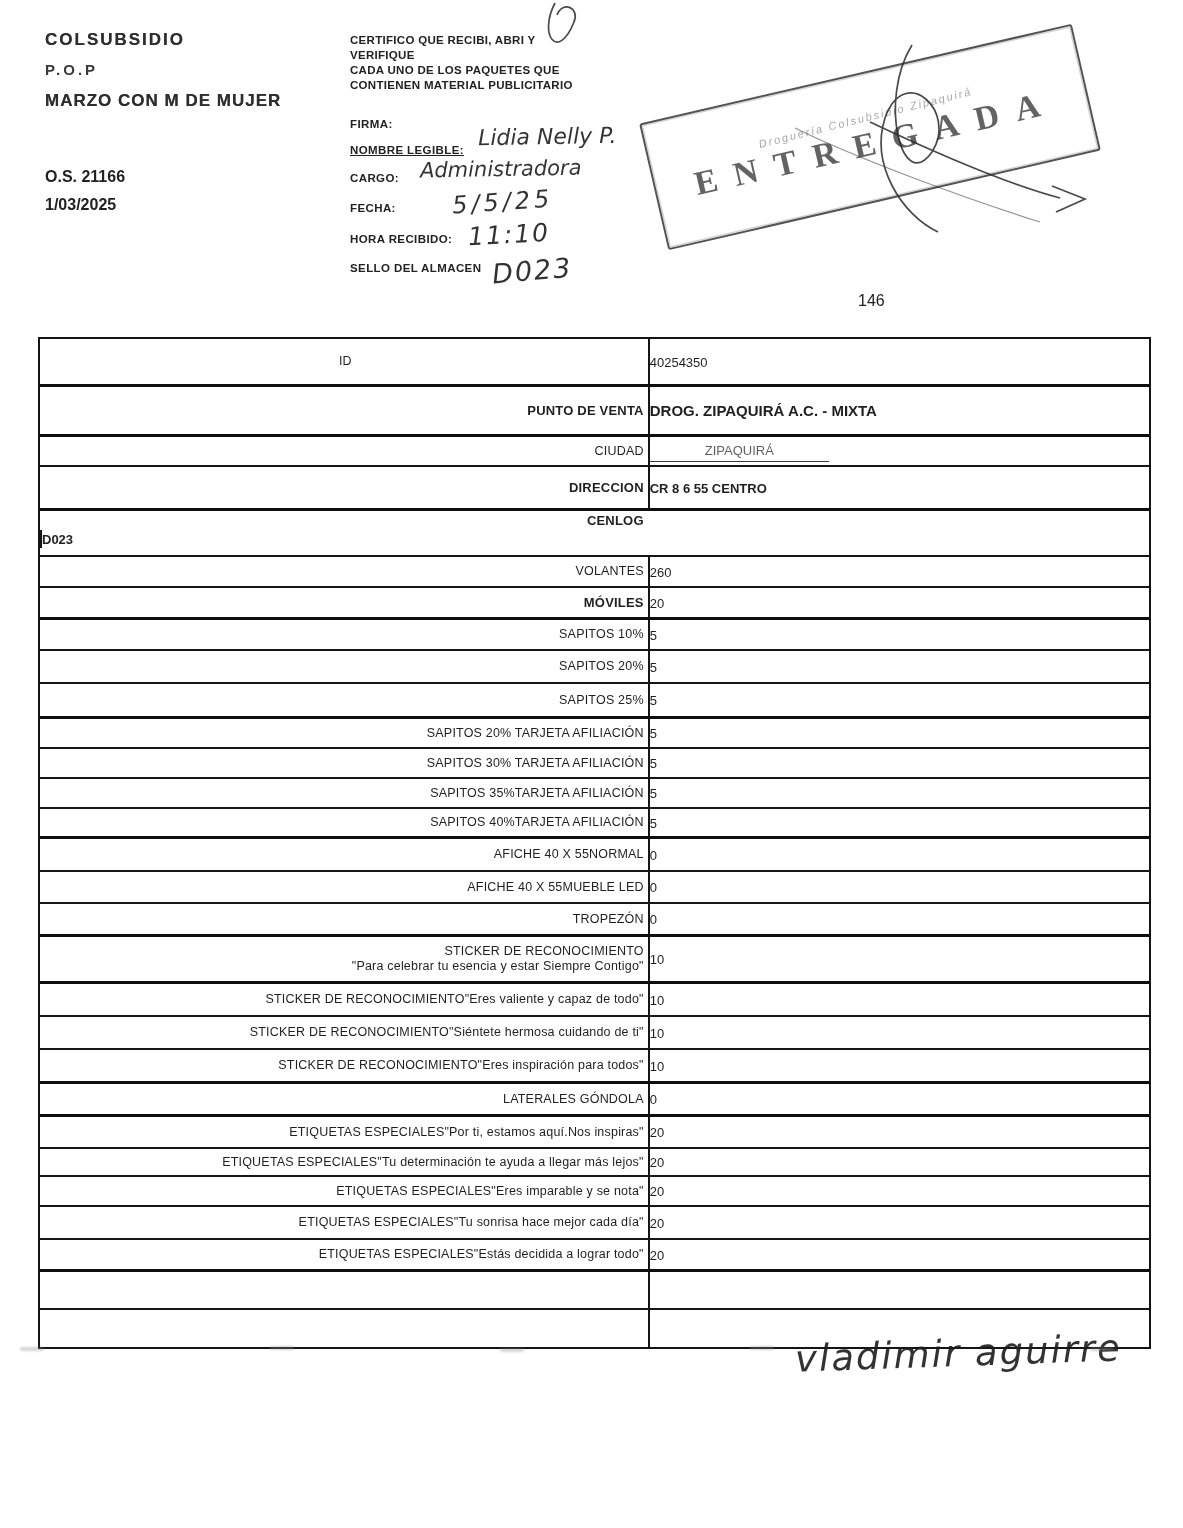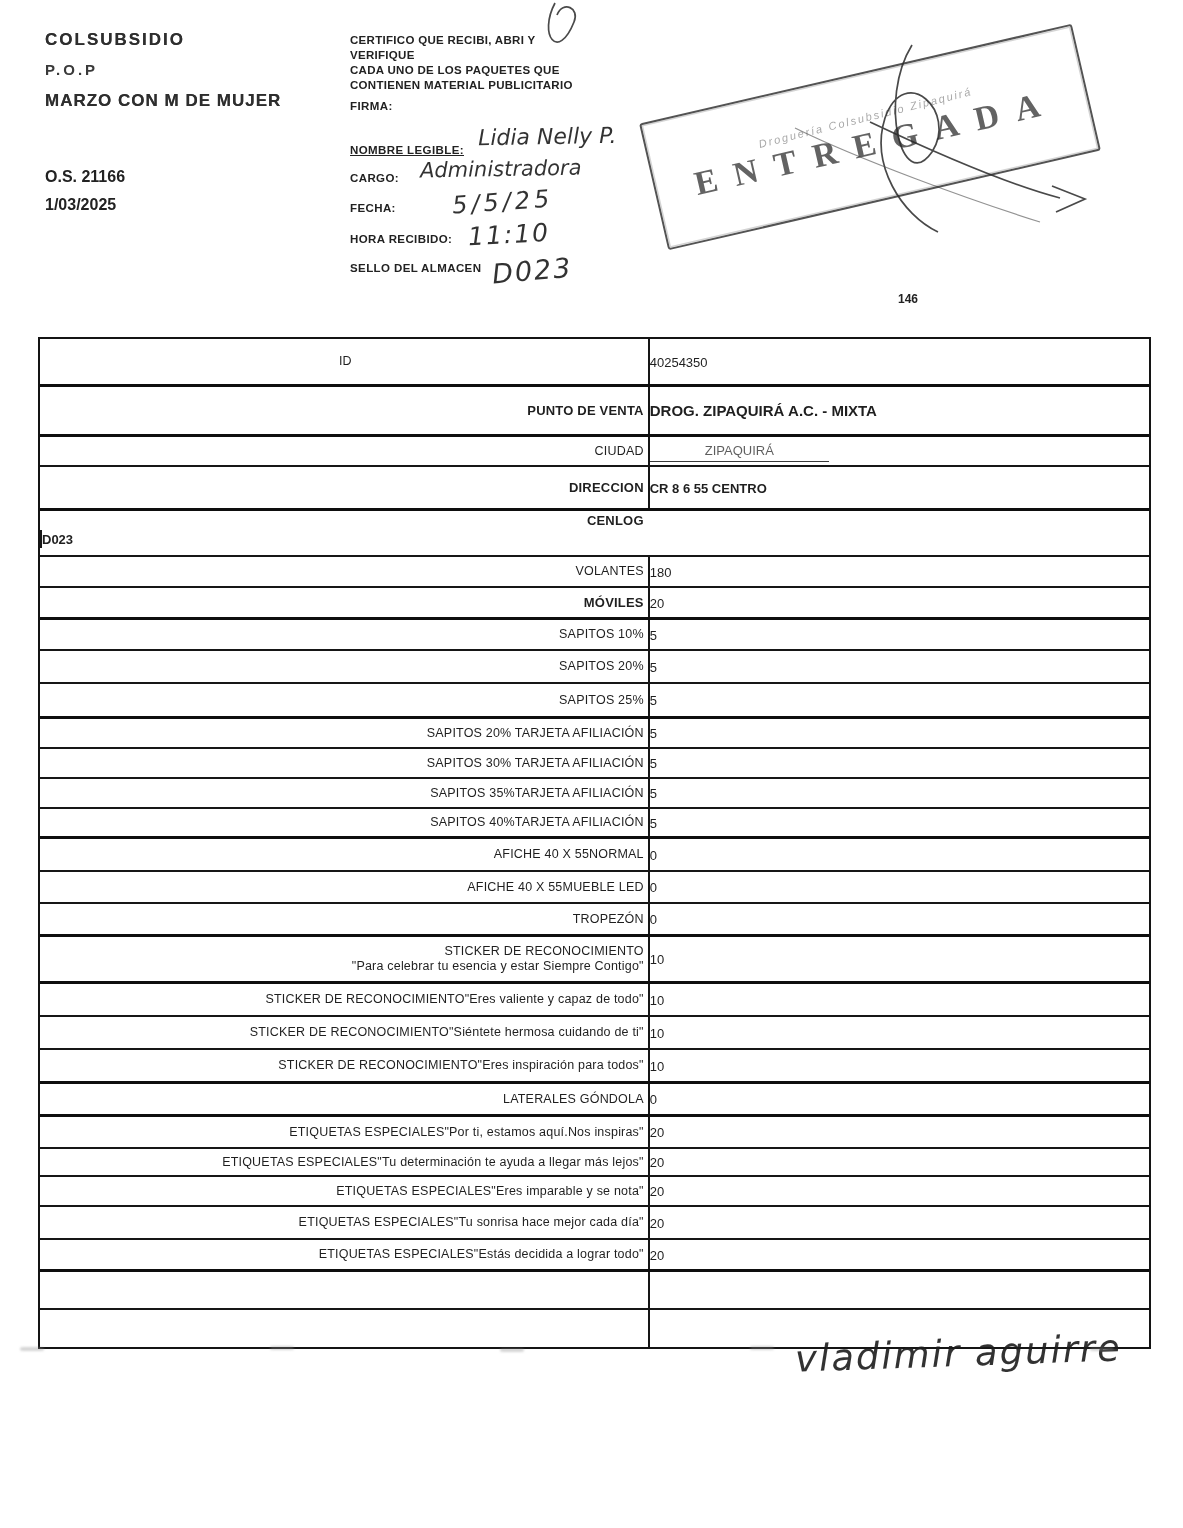--- a/index.html
+++ b/index.html
@@ -24,21 +24,21 @@
     position:absolute; left:648px; top:72px; width:440px; height:126px;
     transform:rotate(-13deg); border:2px solid #3c3c3c; border-radius:3px;
     box-shadow:inset 0 0 0 1.5px rgba(60,60,60,.25);
     display:flex; flex-direction:column; align-items:center; justify-content:center;
     opacity:.88;
   }
   .stamp-arc{font-size:11px; letter-spacing:2px; color:#4a4a4a; opacity:.55; transform:rotate(-1deg); margin-bottom:2px; font-style:italic;}
   .stamp-word{font-family:"Liberation Serif",serif; font-size:34px; font-weight:bold; letter-spacing:17px; color:#2f2f2f; text-indent:8px; opacity:.85;}
   .sig-svg{position:absolute; left:500px; top:0; pointer-events:none;}
   
-  .pagenum{position:absolute; left:858px; top:292px; width:60px; text-align:right; font-size:12px; font-weight:bold; color:#222;}
+  .pagenum{position:absolute; left:858px; top:292px; width:60px; text-align:left; font-size:16px; font-weight:normal; color:#222;}
   
   .tbl{position:absolute; left:38px; top:337px; width:1113px; border:2.5px solid #141414; box-sizing:border-box; background:#fff;}
   .trow{display:flex; box-sizing:border-box; border-bottom:2px solid #161616;}
   .trow.thick{border-bottom:3px solid #0e0e0e;}
   .trow:last-child{border-bottom:none;}
   .cell{box-sizing:border-box; display:flex; flex-direction:column; justify-content:center;}
   .cell.lab{width:54.8%; padding:2px 4px 2px 7px; align-items:flex-end; text-align:left;}
   .cell.val{width:45.2%; border-left:2px solid #161616; align-items:flex-start; text-align:center;}
   .lab-txt{font-size:12.5px; color:#1f1f1f; letter-spacing:.2px; line-height:15px;}
   .lab-txt.b{font-weight:bold; font-size:13px;}
@@ -66,21 +66,21 @@
   <div class="os">O.S. 21166</div>
   <div class="osdate">1/03/2025</div>
 
   <div class="cert">
     <div>CERTIFICO QUE RECIBI, ABRI Y</div>
     <div>VERIFIQUE</div>
     <div>CADA  UNO DE LOS PAQUETES QUE</div>
     <div>CONTIENEN MATERIAL PUBLICITARIO</div>
   </div>
 
-  <div class="cert-label" style="left:350px;top:100px;">FIRMA:</div>
+  <div class="cert-label" style="left:350px;top:118px;">FIRMA:</div>
   <div class="cert-label" style="left:350px;top:144px;text-decoration:underline;">NOMBRE LEGIBLE:</div>
   <div class="cert-label" style="left:350px;top:172px;">CARGO:</div>
   <div class="cert-label" style="left:350px;top:202px;">FECHA:</div>
   <div class="cert-label" style="left:350px;top:233px;">HORA RECIBIDO:</div>
   <div class="cert-label" style="left:350px;top:262px;">SELLO DEL ALMACEN</div>
 
   <div class="hand" style="position:absolute;left:478px;top:124px;font-size:22px;transform:rotate(-1deg);">Lidia Nelly P.</div>
   <div class="hand" style="position:absolute;left:420px;top:157px;font-size:21px;transform:rotate(-1deg);">Administradora</div>
   <div class="hand" style="position:absolute;left:452px;top:188px;font-size:24px;letter-spacing:4px;transform:rotate(-4deg);">5/5/25</div>
   <div class="hand" style="position:absolute;left:468px;top:220px;font-size:25px;letter-spacing:2px;transform:rotate(-3deg);">11:10</div>
@@ -142,21 +142,21 @@
         </div>
         <div class="cell val">
           <span class="val-wrap"><span class="val-txt b">D023</span></span>
         </div>
       </div>
       <div class="trow" style="height: 31px;">
         <div class="cell lab">
           <span class="lab-txt">VOLANTES</span>
         </div>
         <div class="cell val">
-          <span class="val-wrap"><span class="val-txt">180</span></span>
+          <span class="val-wrap"><span class="val-txt">260</span></span>
         </div>
       </div>
       <div class="trow thick" style="height: 32px;">
         <div class="cell lab">
           <span class="lab-txt b">MÓVILES</span>
         </div>
         <div class="cell val">
           <span class="val-wrap"><span class="val-txt">20</span></span>
         </div>
       </div>

